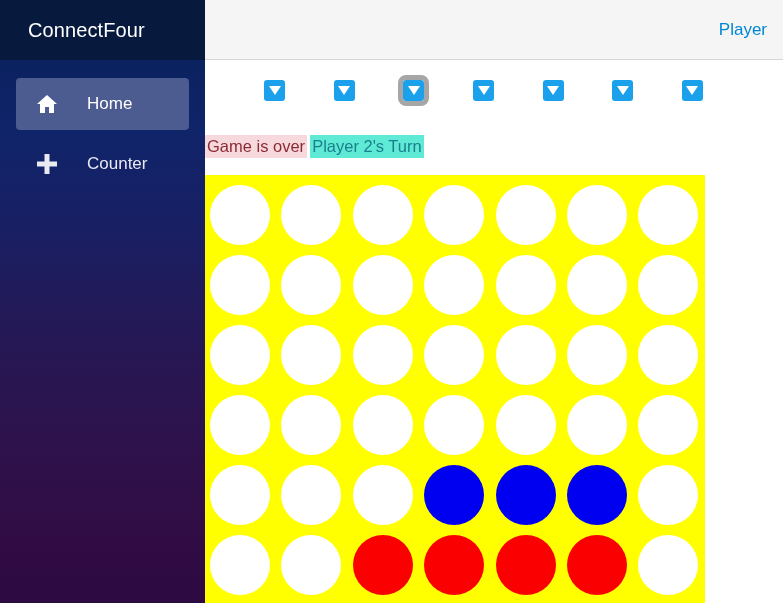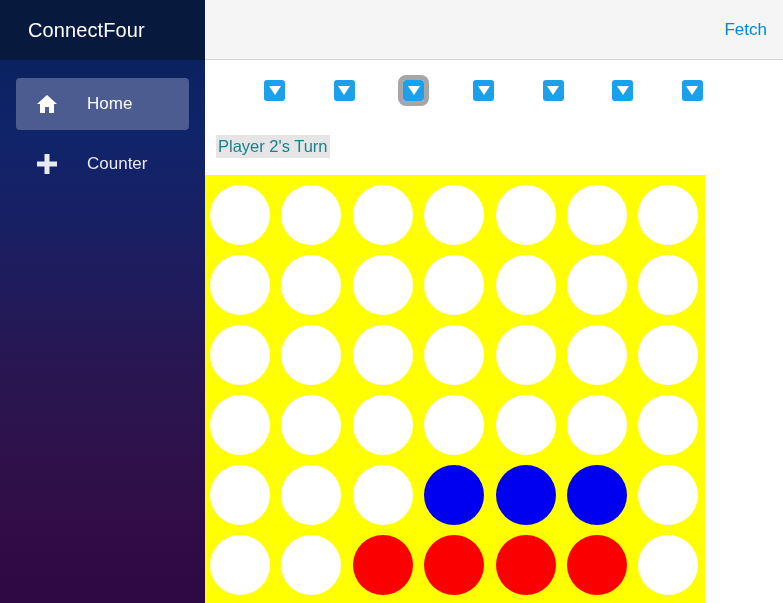--- a/index.html
+++ b/index.html
@@ -180,23 +180,23 @@
     line-height: 20px;
     padding: 1px 2px 2px 2px;
     white-space: nowrap;
   }
   #status-gameover {
     background: #f7d9dd;
     color: #8c2a35;
     margin-left: 0px;
   }
   #status-turn {
-    background: #e5e5e5;
+    background: #5eead4;
     color: #1a7f8e;
-    margin-left: 11px;
+    margin-left: 3px;
   }
 
   
   #board {
     position: absolute;
     left: 0px;
     top: 114px;
     width: 500px;
     height: 428px;
     background: #ffff00;
@@ -252,21 +252,21 @@
           </svg>
         </span>
         <span class="nav-label">Counter</span>
       </div>
 
 
     </nav>
   </div>
 
   <div id="topbar">
-    <a id="about-link" href="#">Fetch</a>
+    <a id="about-link" href="#">Player</a>
   </div>
 
   <div id="main">
 
     <div id="drop-row">
         <div class="drop-cell">
           <button class="drop-btn" aria-label="Drop in column 1">
             <span class="tri"></span>
           </button>
         </div>
@@ -296,20 +296,21 @@
           </button>
         </div>
         <div class="drop-cell">
           <button class="drop-btn" aria-label="Drop in column 7">
             <span class="tri"></span>
           </button>
         </div>
       </div>
 
     <div id="status-row">
+      <span class="status-badge" id="status-gameover">Game is over</span>
       <span class="status-badge" id="status-turn">Player 2's Turn</span>
     </div>
 
     <div id="board">
         <div class="cell">
           <div class="disc"></div>
         </div>
         <div class="cell">
           <div class="disc"></div>
         </div>

